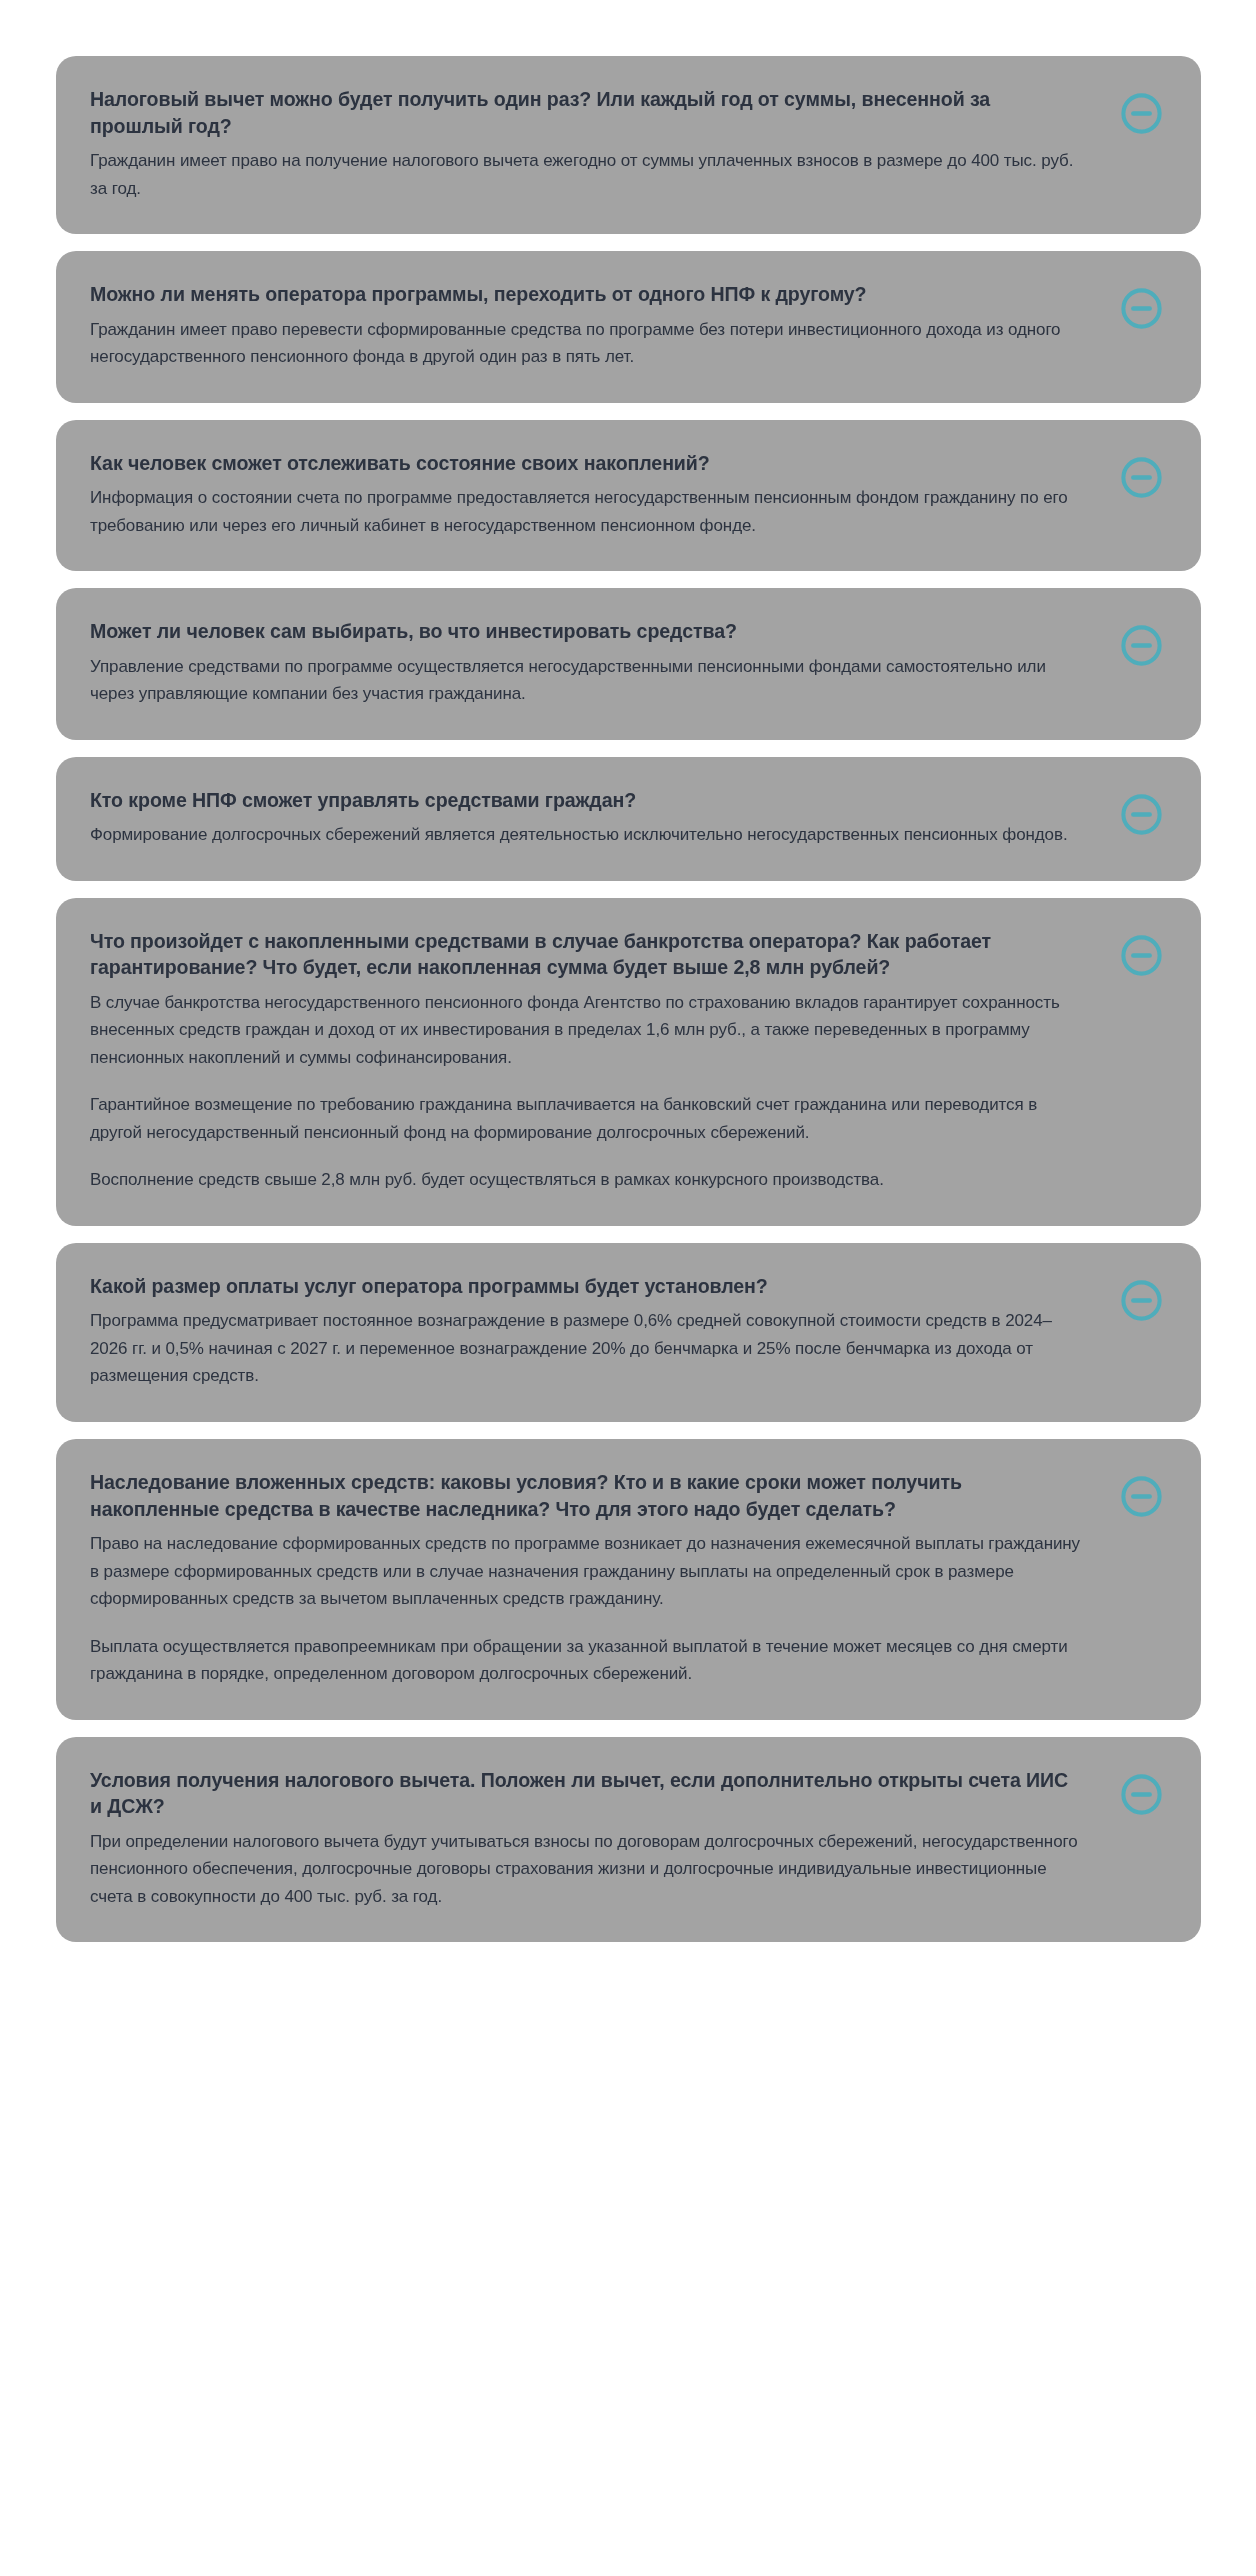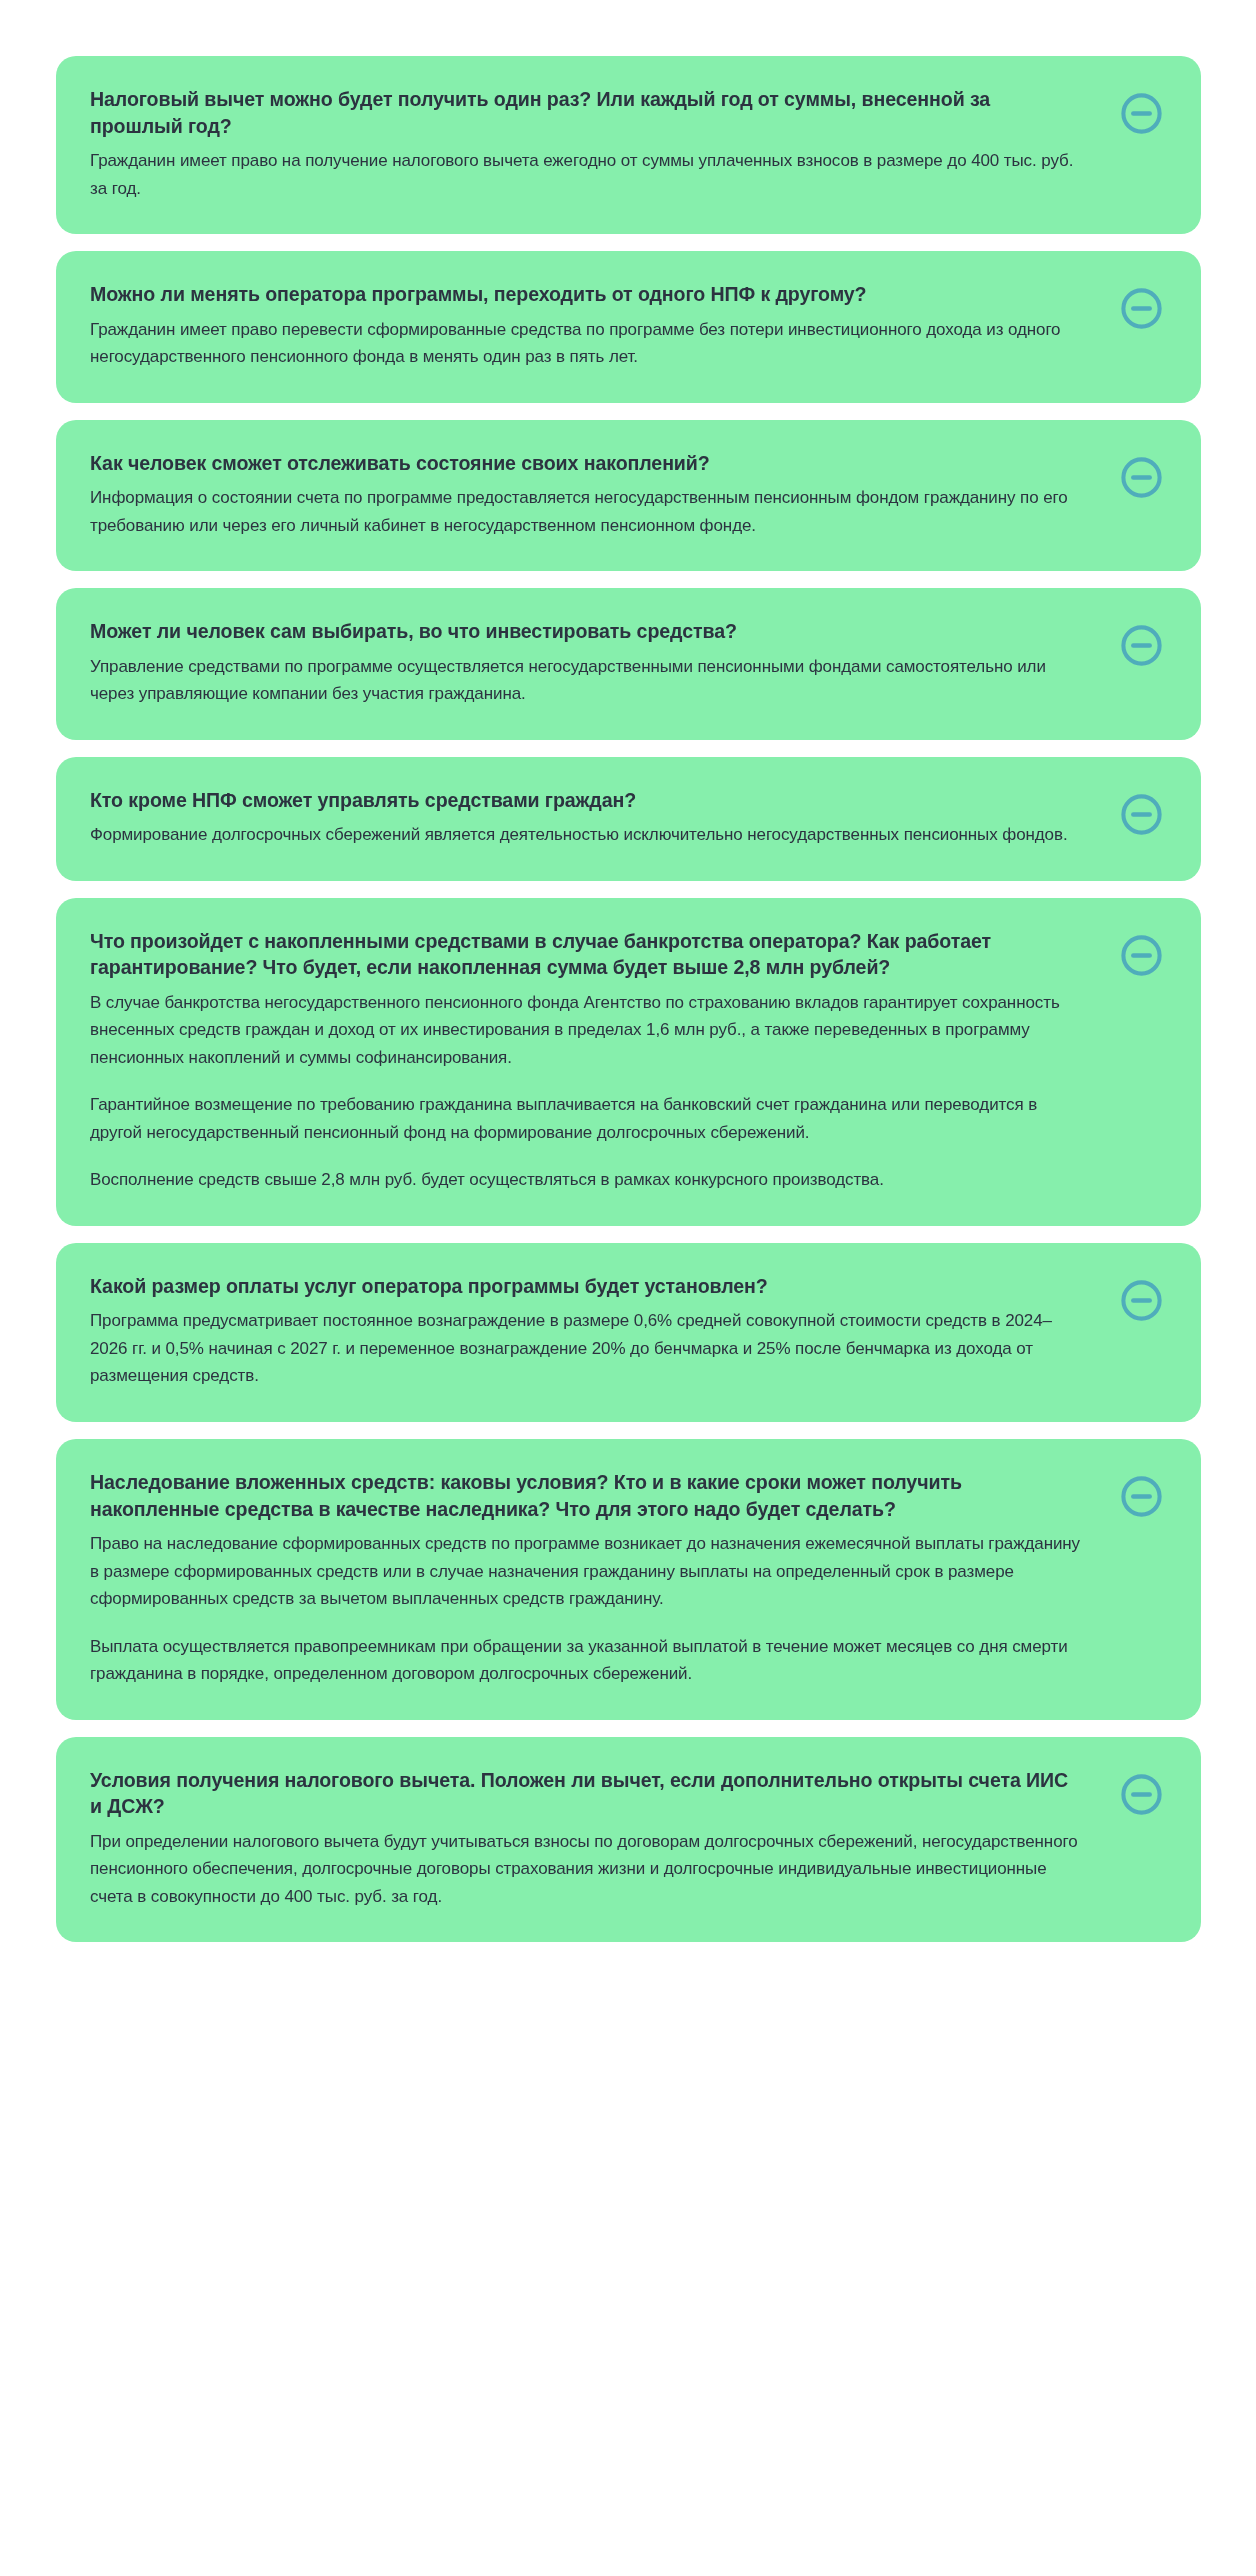--- a/index.html
+++ b/index.html
@@ -23,21 +23,21 @@
     padding: 56px 56px 0 56px;
   }
 
   .faq-list {
     display: flex;
     flex-direction: column;
     gap: 17px;
   }
 
   .faq-item {
-    background: #86efac;
+    background: #a3a3a3;
     border-radius: 20px;
     box-sizing: border-box;
     padding: 30px 34px 32px 34px;
     display: flex;
     flex-direction: row;
     align-items: flex-start;
     justify-content: space-between;
     gap: 22.3px;
   }
 
@@ -119,21 +119,21 @@
           <svg viewBox="0 0 40 40">
             <circle cx="20" cy="20" r="14.2" class="toggle-circle"></circle>
             <line x1="13.6" y1="20" x2="26.4" y2="20" class="toggle-minus"></line>
           </svg>
         </button>
       </div>
       <div class="faq-item">
         <div class="faq-body">
           <h3 class="faq-question">Можно ли менять оператора программы, переходить от одного НПФ к другому?</h3>
           <div class="faq-answer">
-            <p class="faq-paragraph">Гражданин имеет право перевести сформированные средства по программе без потери инвестиционного дохода из одного негосударственного пенсионного фонда в менять один раз в пять лет.</p>
+            <p class="faq-paragraph">Гражданин имеет право перевести сформированные средства по программе без потери инвестиционного дохода из одного негосударственного пенсионного фонда в другой один раз в пять лет.</p>
           </div>
         </div>
         <button class="faq-toggle">
           <svg viewBox="0 0 40 40">
             <circle cx="20" cy="20" r="14.2" class="toggle-circle"></circle>
             <line x1="13.6" y1="20" x2="26.4" y2="20" class="toggle-minus"></line>
           </svg>
         </button>
       </div>
       <div class="faq-item">

